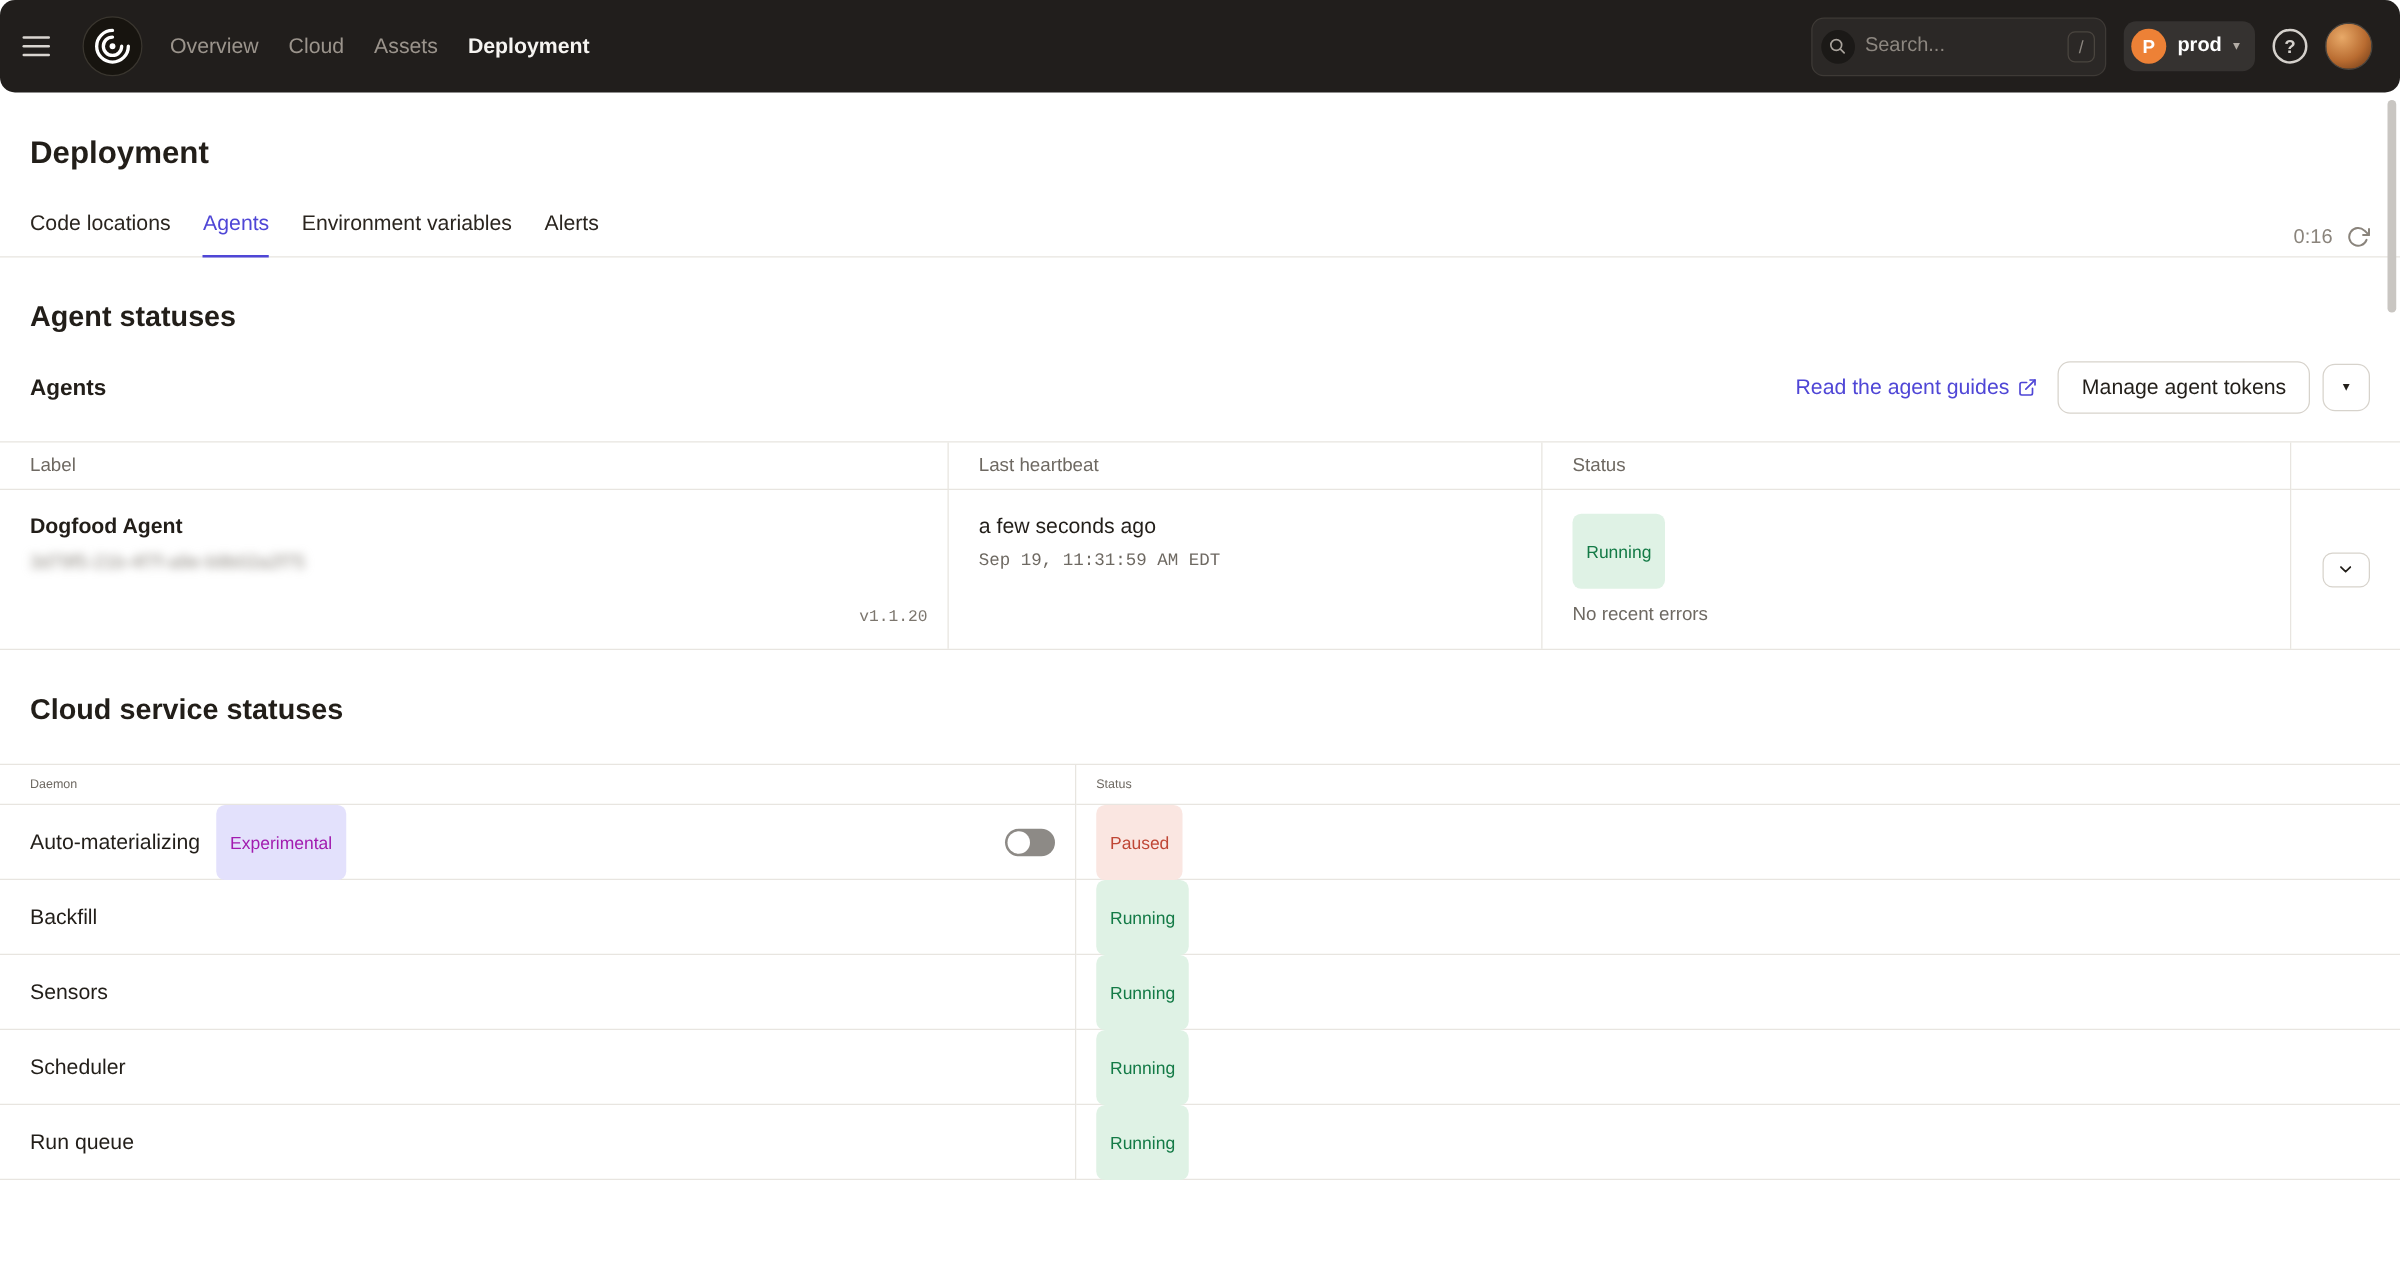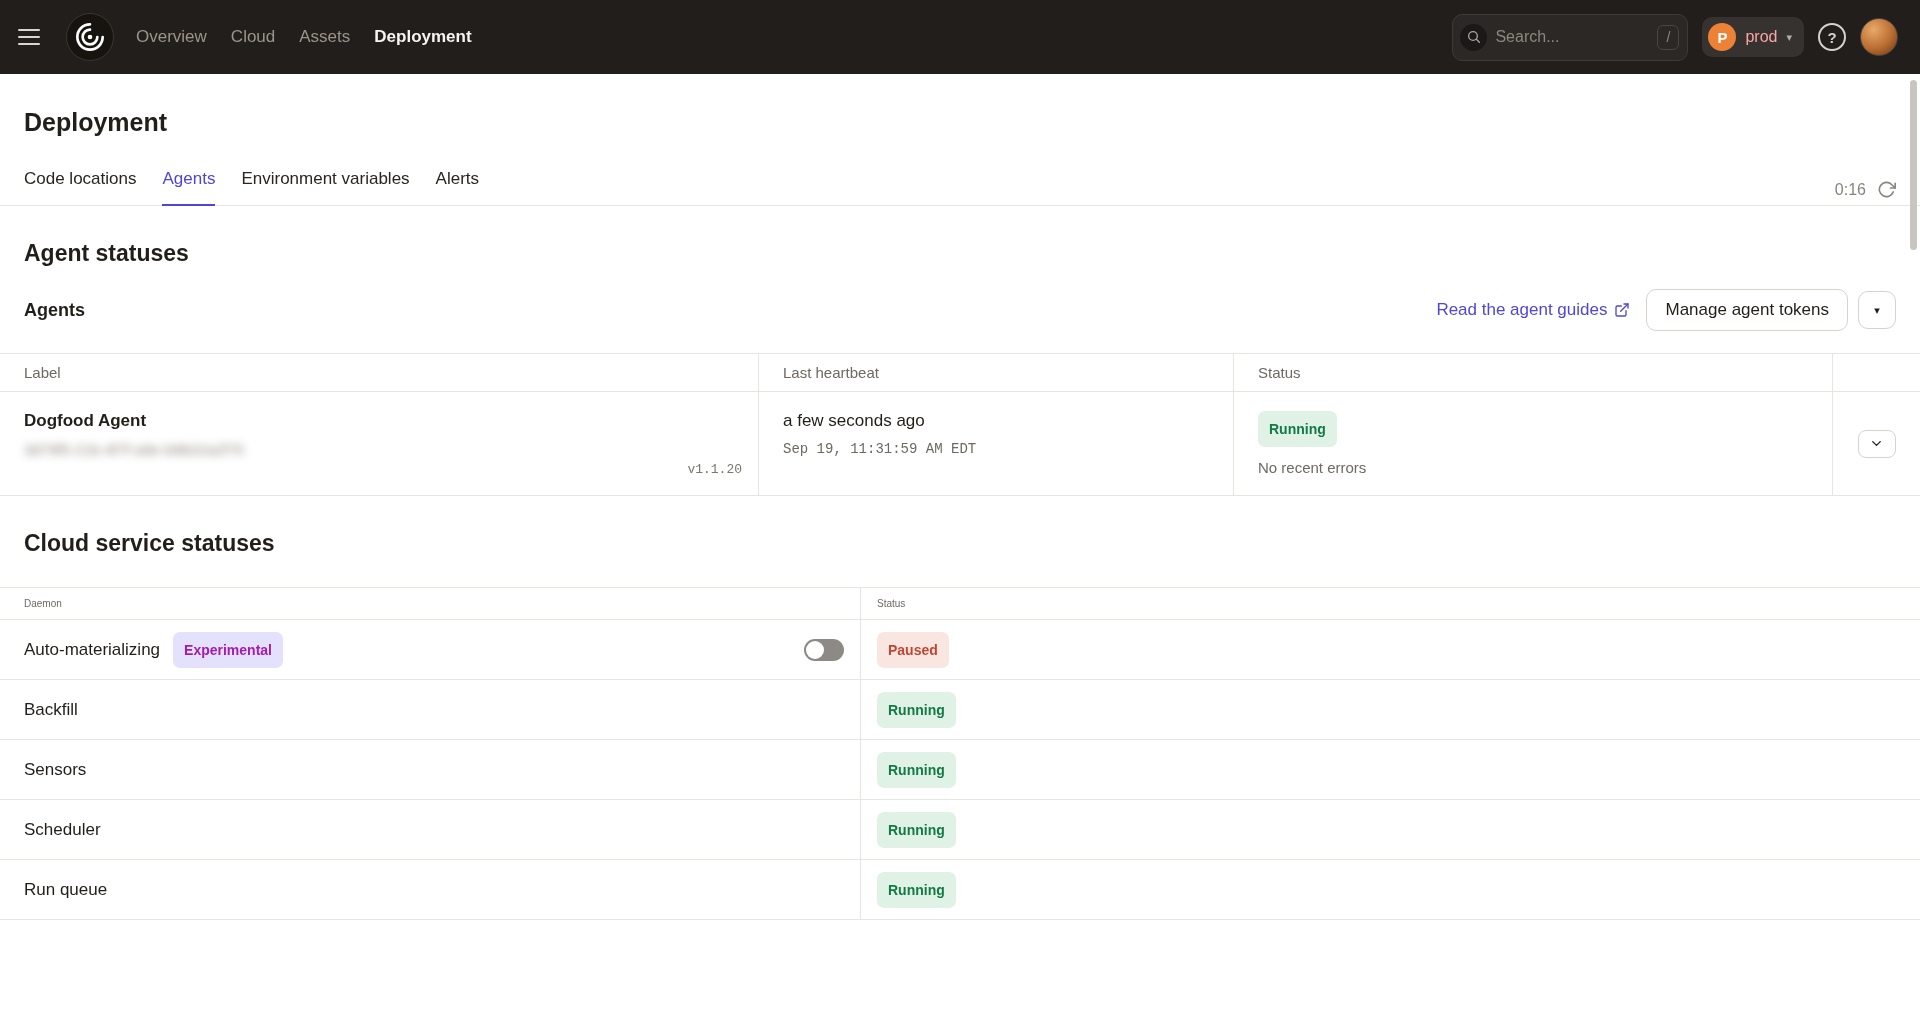--- a/index.html
+++ b/index.html
@@ -12,20 +12,21 @@
     position: relative;
   }
 
   
   .topbar {
     height: 74px;
     background: #211e1c;
     display: flex;
     align-items: center;
     padding: 0 22px 0 18px;
+    border-radius: 12px;
   }
   .hamburger { width: 34px; height: 34px; display: flex; flex-direction: column; justify-content: center; gap: 5px; cursor: pointer; }
   .hamburger span { display: block; width: 22px; height: 2px; background: #d9d5d0; border-radius: 1px; }
   .logo {
     width: 48px; height: 48px; border-radius: 50%;
     background: #17140f; border: 1px solid #3a362f;
     display: flex; align-items: center; justify-content: center;
     margin: 0 22px 0 14px; flex: none;
   }
   .nav { display: flex; gap: 24px; align-items: center; }
@@ -36,21 +37,21 @@
     width: 236px; height: 47px;
     background: #2b2826; border: 1px solid #3e3a36; border-radius: 10px;
     display: flex; align-items: center; padding: 0 8px 0 7px; gap: 8px; cursor: text;
   }
   .search-chip { width: 27px; height: 27px; border-radius: 50%; background: #1b1917; display: flex; align-items: center; justify-content: center; flex: none; }
   .search input { flex: 1; min-width: 0; background: transparent; border: none; outline: none; color: #e8e4df; font-size: 16px; font-family: inherit; }
   .search input::placeholder { color: #8d8780; }
   .kbd { min-width: 22px; height: 25px; padding: 0 7px; border: 1px solid #4a453f; border-radius: 6px; color: #8d8780; font-size: 14px; display: flex; align-items: center; justify-content: center; }
   .env { height: 40px; border-radius: 10px; background: #353230; display: flex; align-items: center; gap: 9px; padding: 0 12px 0 6px; cursor: pointer; }
   .env-badge { width: 28px; height: 28px; border-radius: 50%; background: #ED8136; color: #fff; font-weight: 700; font-size: 15px; display: flex; align-items: center; justify-content: center; }
-  .env-name { color: #fca5a5; font-size: 16px; font-weight: 400; }
+  .env-name { color: #ffffff; font-size: 16px; font-weight: 700; }
   .caret { color: #b3ada6; font-size: 11px; line-height: 1; }
   .help { width: 28px; height: 28px; border-radius: 50%; border: 2px solid #d5d1cc; color: #d5d1cc; font-size: 15px; font-weight: 700; display: flex; align-items: center; justify-content: center; cursor: pointer; }
   .avatar {
     width: 38px; height: 38px; border-radius: 50%; cursor: pointer;
     background: radial-gradient(circle at 35% 30%, #e8a968, #b96c31 55%, #6e3a17 95%);
     border: 1px solid #4a453f;
   }
 
   
   .page-title { font-size: 25px; font-weight: 600; color: #221e19; margin: 34px 24px 0; }
@@ -86,21 +87,21 @@
     display: grid; grid-template-columns: 759px 475px 599px 1fr;
   }
   .th { font-size: 15px; color: #6e6962; padding: 10px 24px; border-bottom: 1px solid #e8e5e0; }
   .bordered { border-right: 1px solid #e8e5e0; }
   .td { padding: 19px 24px; position: relative; }
   .agent-name { font-size: 17px; font-weight: 700; color: #221e19; }
   .agent-id { font-size: 15px; color: #8d8880; filter: blur(4px); margin-top: 10px; max-width: 330px; user-select: none; white-space: nowrap; overflow: hidden; }
   .agent-version { position: absolute; right: 16px; bottom: 18px; font-family: "Liberation Mono", "DejaVu Sans Mono", monospace; font-size: 13px; color: #7c766e; }
   .hb-rel { font-size: 17px; color: #221e19; }
   .hb-time { margin-top: 10px; font-family: "Liberation Mono", "DejaVu Sans Mono", monospace; font-size: 14px; color: #6e6962; }
-  .badge { display: inline-block; font-size: 14px; font-weight: 700; padding: 9px 11px; border-radius: 7px; line-height: 1.3; }
+  .badge { display: inline-block; font-size: 14px; font-weight: 400; padding: 21px 11px; border-radius: 7px; line-height: 1.3; }
   .badge.green { background: #DFF2E5; color: #137A46; }
   .badge.red { background: #FAE6E1; color: #BF4635; }
   .badge.indigo { background: #E3E1FC; color: #a21caf; }
   .status-note { margin-top: 12px; font-size: 15px; color: #6e6962; }
   .row-actions { display: flex; align-items: center; justify-content: center; }
   .expand-btn { width: 38px; height: 28px; border: 1px solid #d7d3cc; border-radius: 8px; background: #fff; display: flex; align-items: center; justify-content: center; cursor: pointer; }
 
   
   .cloud-table { margin-top: 30px; border-top: 1px solid #e8e5e0; display: grid; grid-template-columns: 861px 1fr; }
   .cloud-table .hcell { font-size: 10px; color: #6e6962; padding: 10px 24px; border-bottom: 1px solid #e8e5e0; }

